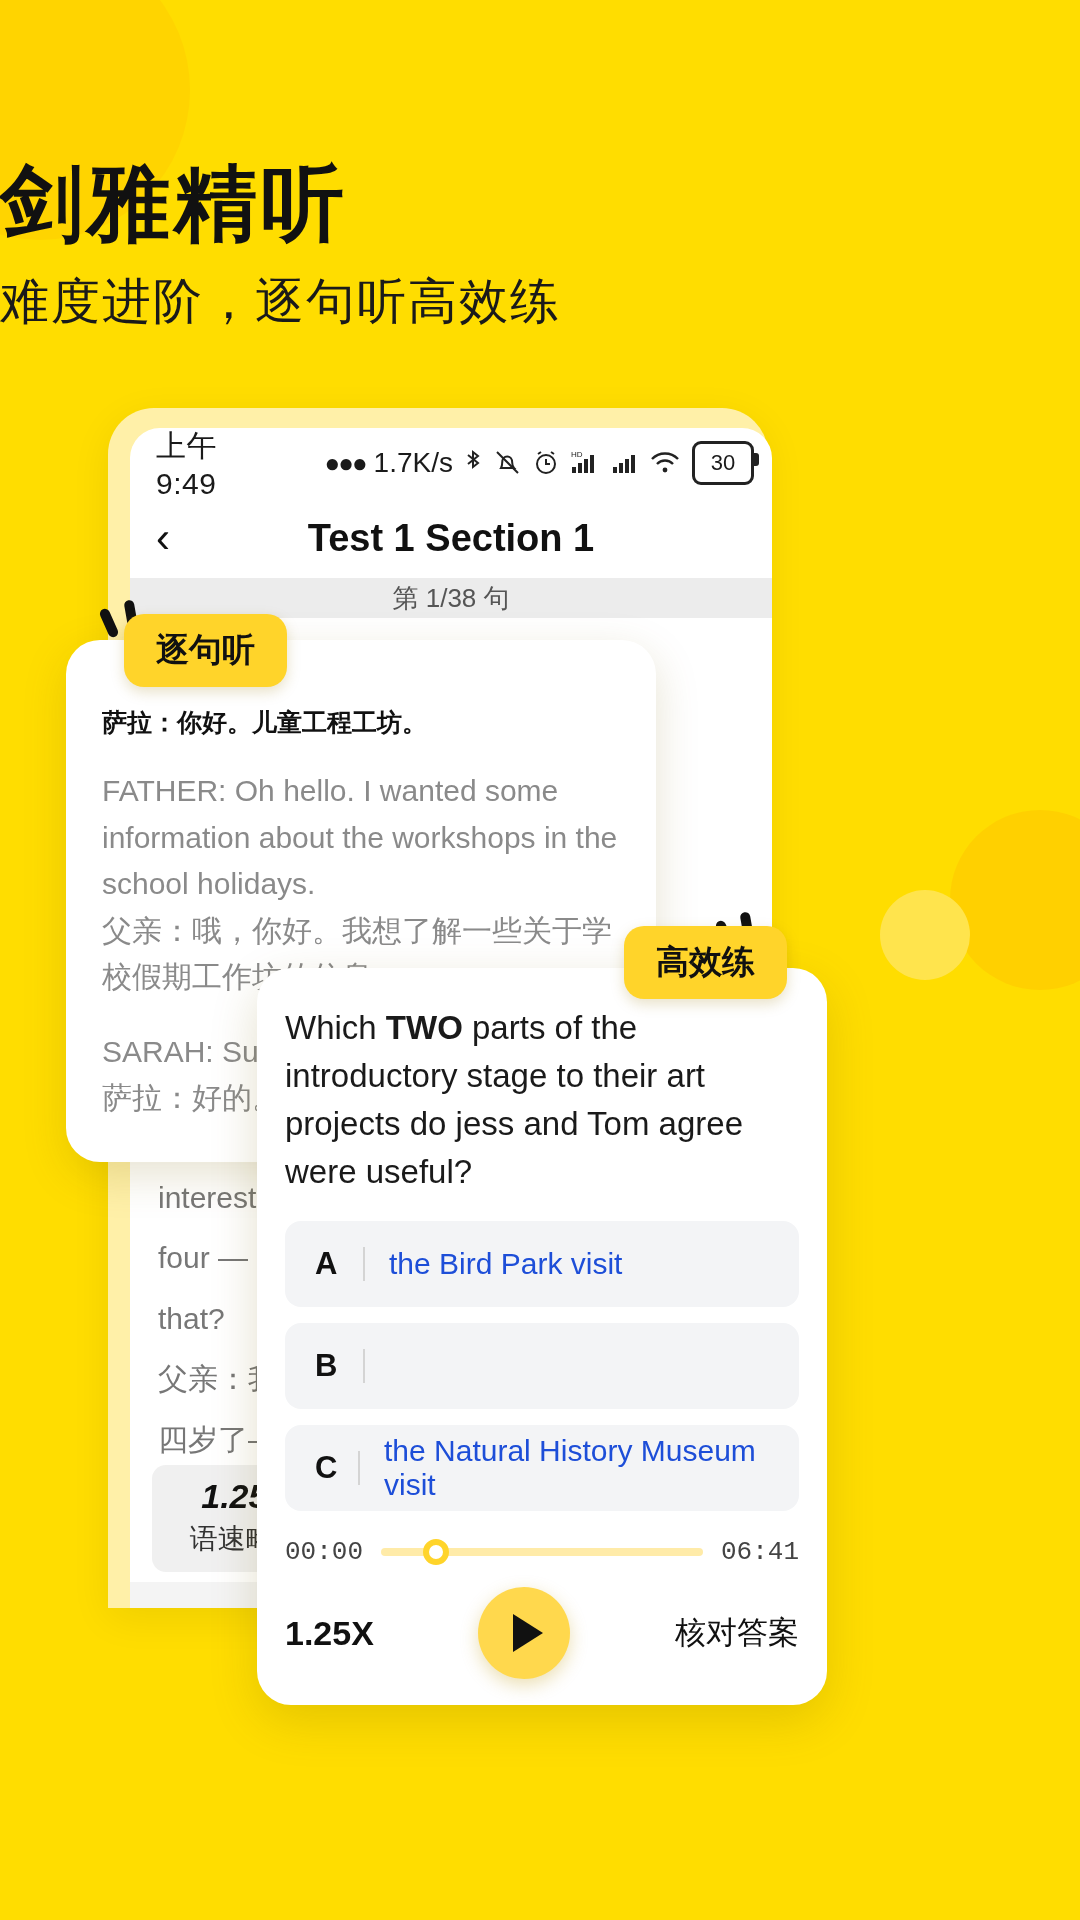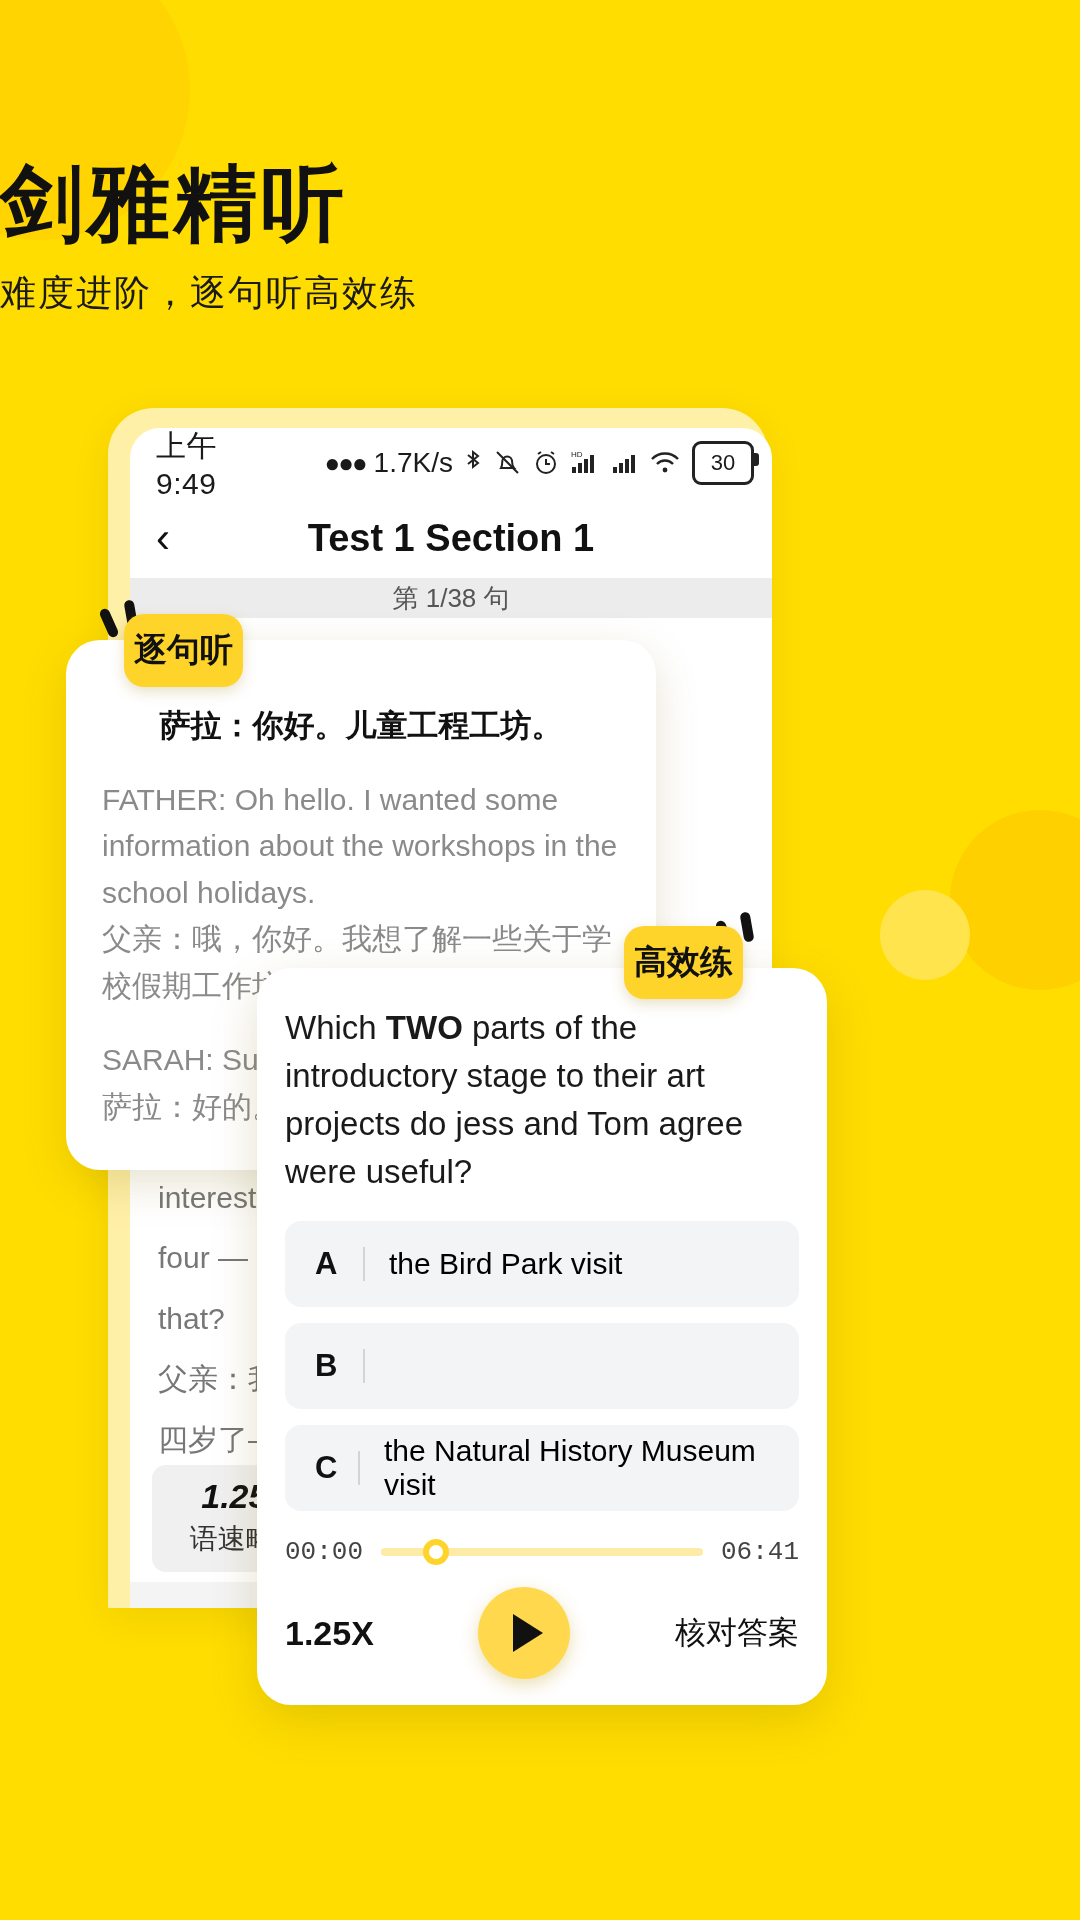--- a/index.html
+++ b/index.html
@@ -19,21 +19,21 @@
 
   
   .hero { position:absolute; left:0; right:0; top:160px; text-align:left; }
   .hero-title {
     font-family:"DejaVu Sans","Liberation Sans",sans-serif;
     font-size:83px; font-weight:bold; color:#111; letter-spacing:4px;
     line-height:1.05;
   }
   .hero-sub {
     margin-top:22px;
-    font-size:36px; color:#1a1a1a; letter-spacing:2px; font-weight:400;
+    font-size:49px; color:#1a1a1a; letter-spacing:2px; font-weight:400;
   }
 
   
   .phone-wrap { position:absolute; left:108px; top:408px; width:660px; height:1200px; }
   .phone-shell {
     position:absolute; inset:0;
     background:#FFF0A8;
     border-radius:46px 46px 0 0;
     box-shadow:0 10px 40px rgba(0,0,0,.07);
   }
@@ -106,32 +106,32 @@
   .sentence-card {
     position:absolute; left:66px; top:640px; width:590px;
     background:#fff; border-radius:34px;
     box-shadow:0 14px 44px rgba(120,100,0,.18);
     padding:44px 36px 40px;
   }
   .sc-en {
     font-size:31px; font-weight:bold; color:#111; line-height:1.45;
   }
   .sc-zh {
-    font-size:31px; font-weight:bold; color:#111; margin-top:20px; line-height:1.45;text-align:center;
+    font-size:25px; font-weight:bold; color:#111; margin-top:20px; line-height:1.45;
   }
   .sc-gap { height:28px; }
   .sc-dim { font-size:30px; color:#8a8a8a; line-height:1.55; }
   .sc-dim-zh { font-size:30px; color:#8a8a8a; line-height:1.55; }
 
   
   .badge {
     position:absolute;
     background:#FFD42A; color:#111;
     font-size:33px; font-weight:bold;
-    padding:14px 10px; border-radius:20px;
+    padding:14px 32px; border-radius:20px;
     box-shadow:0 5px 14px rgba(150,120,0,.22);
     white-space:nowrap;
   }
   .badge-1 { left:124px; top:614px; }
   .badge-2 { left:624px; top:926px; }
   .ticks { position:absolute; width:56px; height:46px; }
   .ticks span {
     position:absolute; display:block; width:10px; height:30px;
     background:#111; border-radius:6px;
   }
@@ -149,21 +149,21 @@
   }
   .q-text { font-size:33px; color:#1a1a1a; line-height:1.45; }
   .q-text b { font-weight:bold; }
   .opts { margin-top:26px; display:flex; flex-direction:column; gap:16px; }
   .opt {
     background:#F3F4F6; border-radius:16px;
     display:flex; align-items:center; height:86px; padding:0 30px;
   }
   .opt-letter { font-size:31px; font-weight:bold; color:#111; width:44px; }
   .opt-div { width:2px; height:34px; background:#D4D4D4; margin:0 24px 0 4px; }
-  .opt-label { font-size:30px; color:#000000; }
+  .opt-label { font-size:30px; color:#1d4ed8; }
 
   
   .player { margin-top:26px; }
   .p-track { display:flex; align-items:center; gap:18px; }
   .p-time { font-size:26px; color:#444;font-family:Liberation Mono, monospace; }
   .p-bar { flex:1; height:8px; background:#FFEBA8; border-radius:6px; position:relative; }
   .p-knob {
     position:absolute; left:17%; top:50%; transform:translate(-50%,-50%);
     width:26px; height:26px; border-radius:50%;
     background:#fff; border:6px solid #FFD42A;

